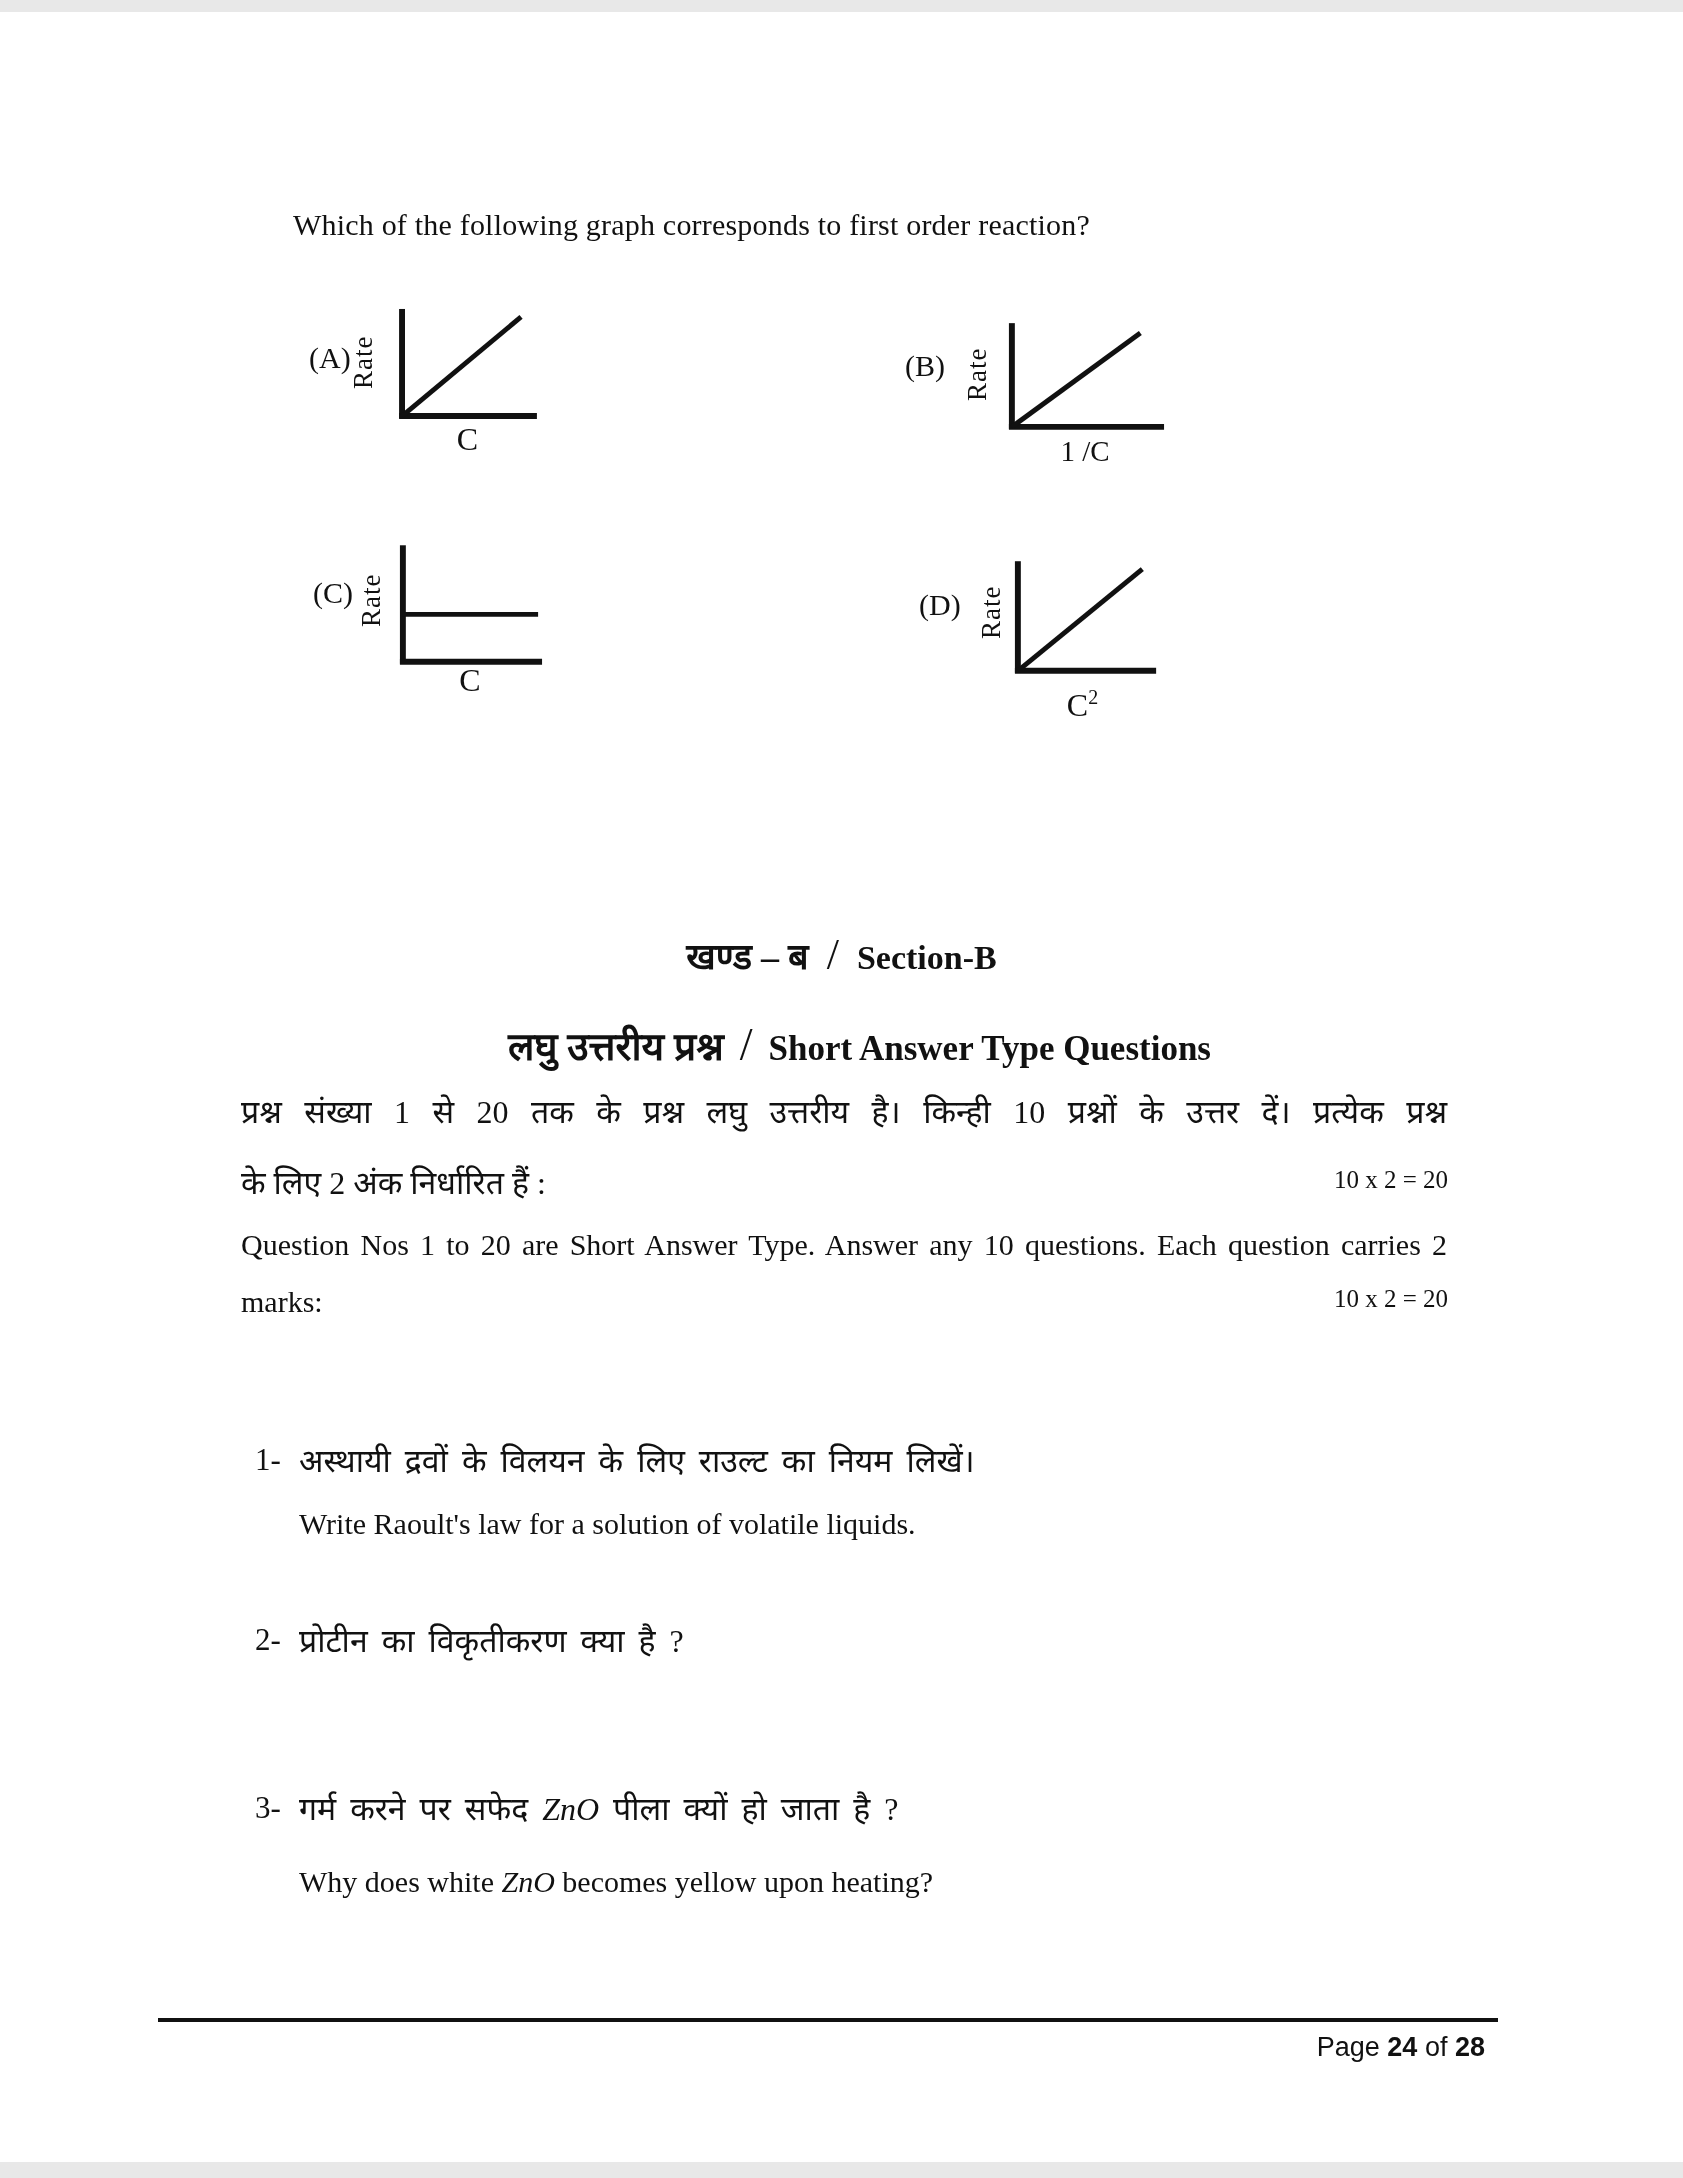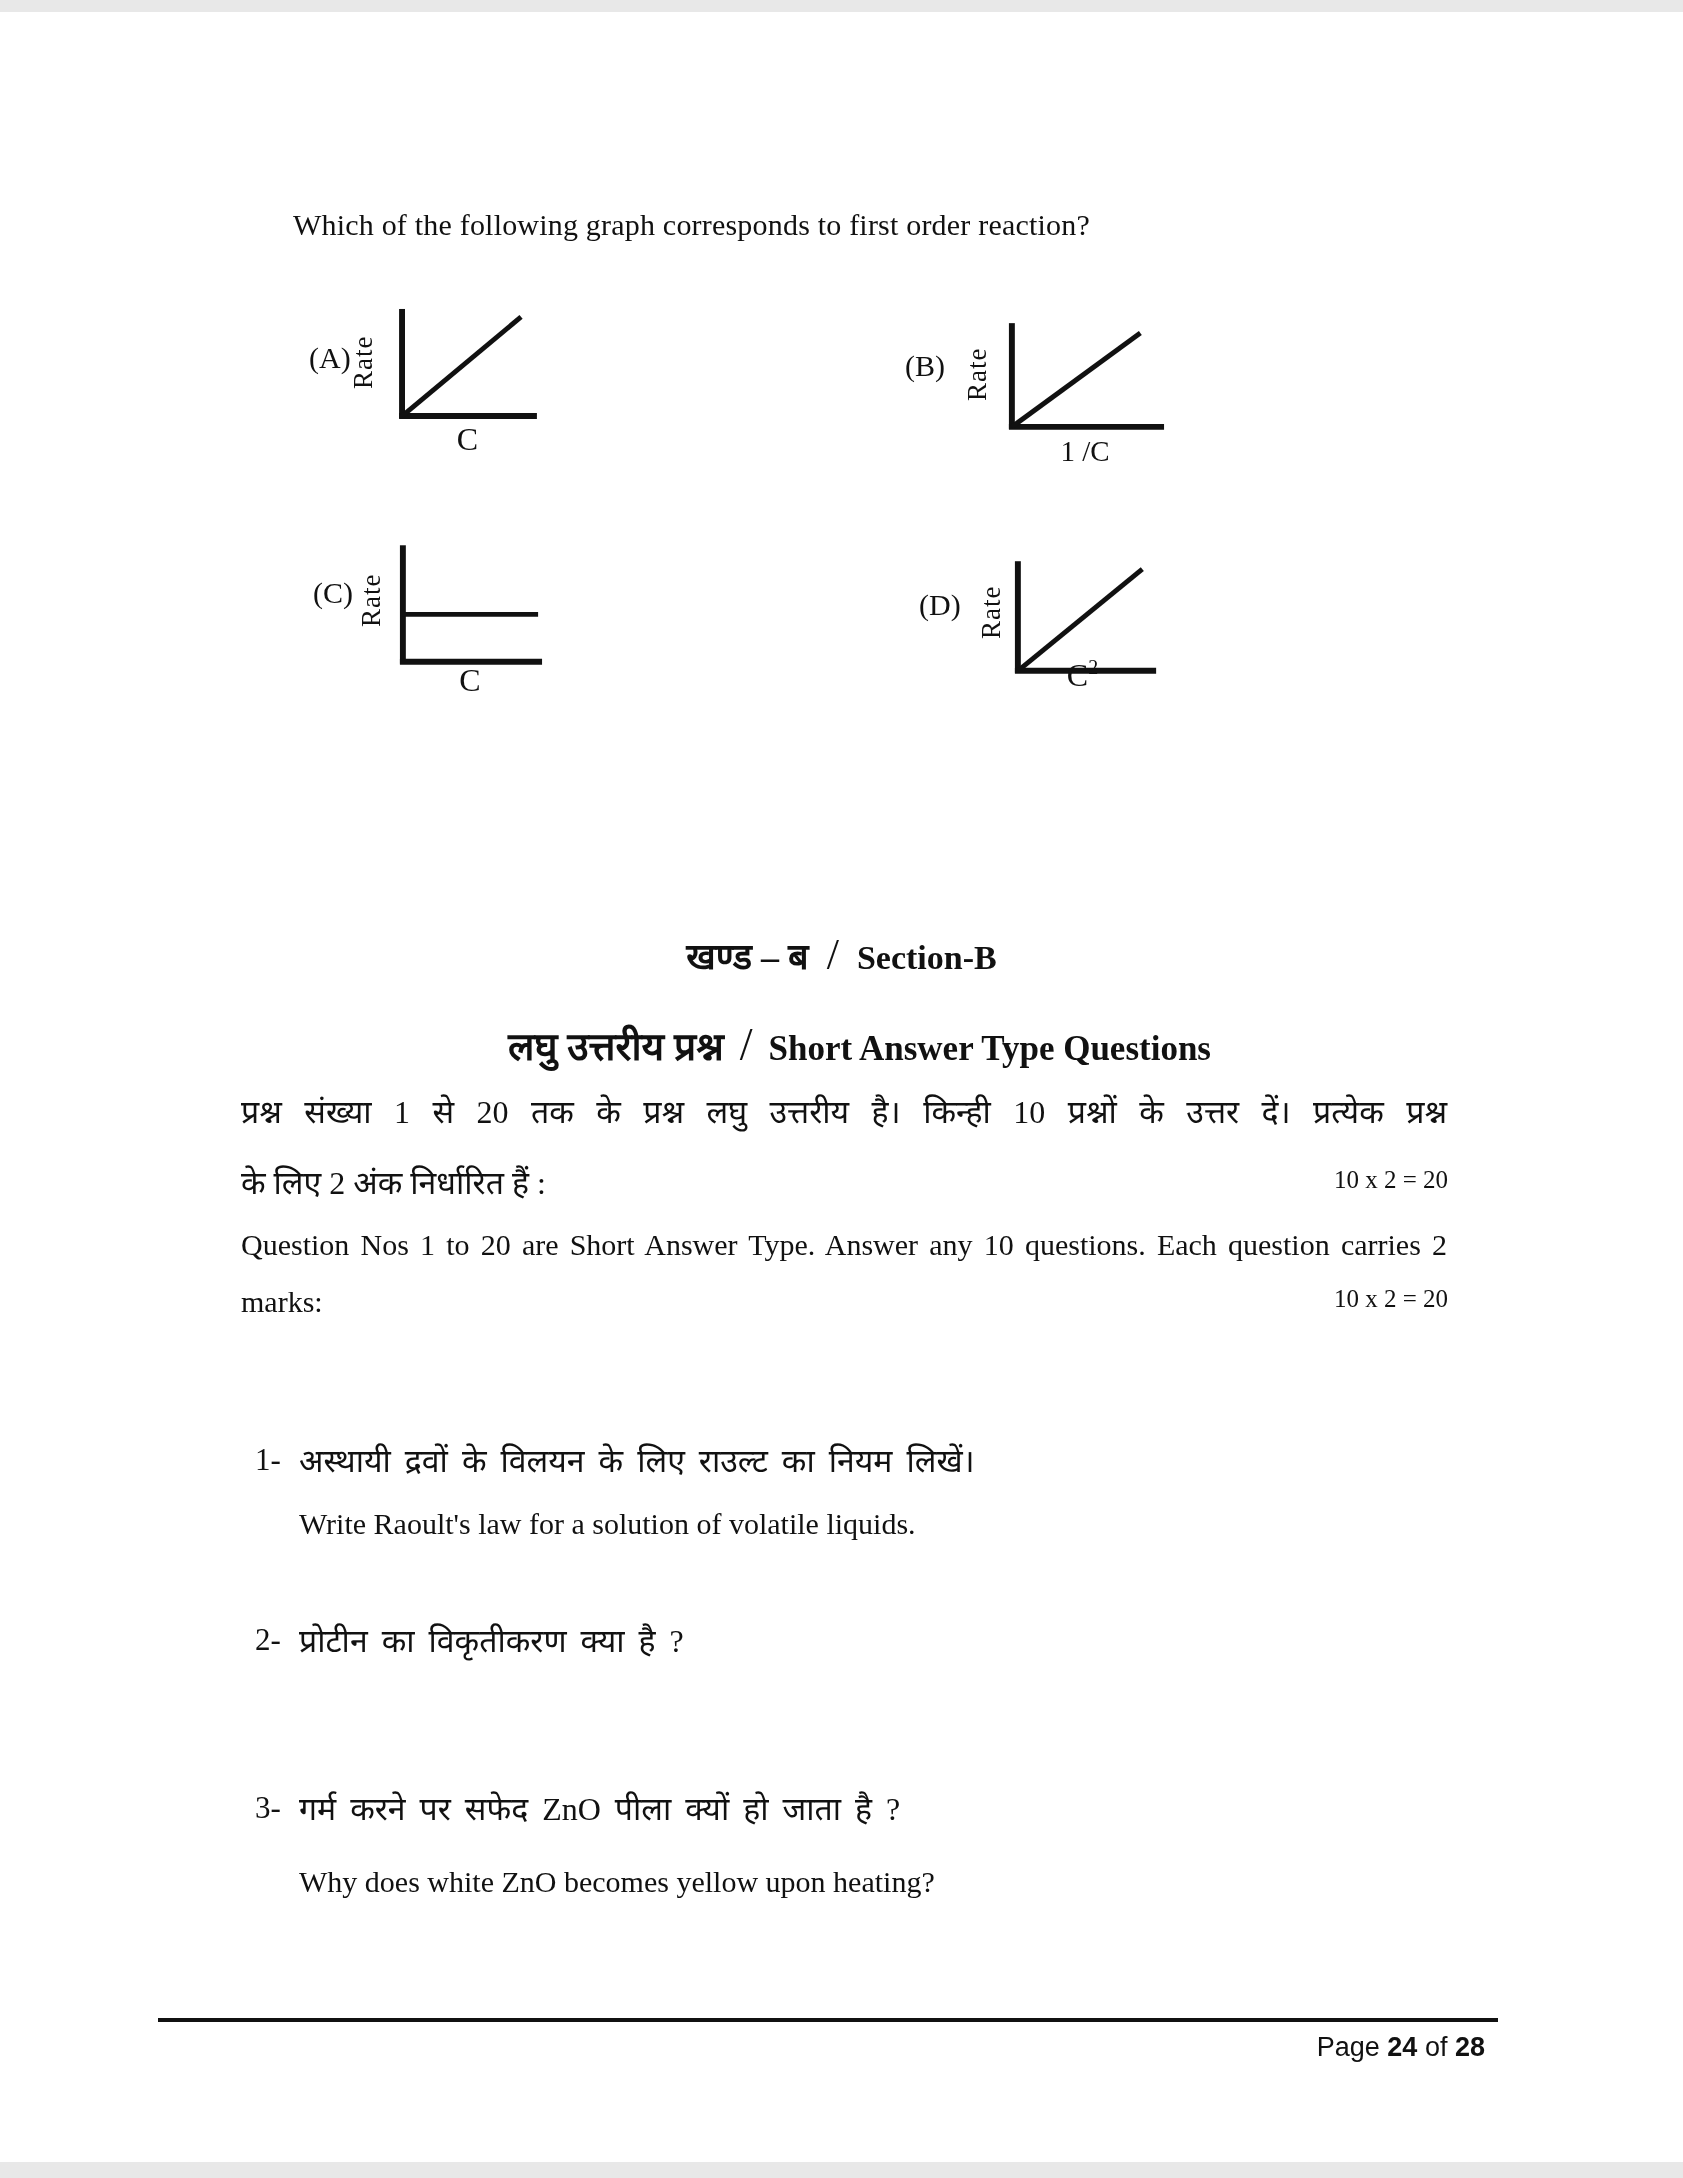--- a/index.html
+++ b/index.html
@@ -41,21 +41,21 @@
   .subsection-head .en { font-weight: 700; font-size: 35px; }
 
   .hindi-par { font-size: 32px; }
   .just { text-align: justify; text-align-last: justify; }
   .eng-par { font-size: 30px; }
   .marks { font-size: 25px; text-align: right; }
 
   .q-num { font-size: 31px; }
   .q-hindi { font-size: 32px; word-spacing: 6px; }
   .q-eng { font-size: 30px; }
-  .formula { }
+  .formula { font-style: italic; }
 
   .footer-rule { background: #111111; height: 4px; }
   .footer-text {
     font-family: "Liberation Sans", "DejaVu Sans", sans-serif;
     font-size: 27px;
     text-align: right;
   }
   .footer-text b { font-weight: 700; }
 
   svg line { stroke: #111111; }
@@ -94,21 +94,21 @@
   </svg>
   <div class="abs xaxis-label" style="left:394px; top:649px; width:152px;"><span>C</span><sup></sup></div>
 
   <div class="abs opt-label" style="left:919px; top:576px;">(D)</div>
   <div class="abs rate-label" style="left:976px; top:546px; height:109px;">Rate</div>
   <svg class="abs" style="left:1008px; top:545px;" width="158" height="121" viewBox="0 0 160 122">
     <line x1="10" y1="4" x2="10" y2="117" stroke-width="6"></line>
     <line x1="7" y1="115" x2="150" y2="115" stroke-width="6"></line>
     <line x1="10" y1="115" x2="136" y2="12" stroke-width="5"></line>
   </svg>
-  <div class="abs xaxis-label" style="left:1008px; top:644px; width:149px;font-family:Liberation Serif, serif;"><span>C</span><sup>2</sup></div>
+  <div class="abs xaxis-label" style="left:1008px; top:674px; width:149px;font-family:Liberation Serif, serif;"><span>C</span><sup>2</sup></div>
 
   <div class="abs section-head" style="top:917px; left:0;">
     <span class="hi">खण्ड – ब</span><span class="slash">/</span><span class="en">Section-B</span>
   </div>
 
   <div class="abs subsection-head" style="top:1006px; left:0;">
     <span class="hi">लघु उत्तरीय प्रश्न</span><span class="slash">/</span><span class="en">Short Answer Type Questions</span>
   </div>
 
   <div class="abs hindi-par just" style="left:241px; top:1077px; width:1206px;">प्रश्न संख्या 1 से 20 तक के प्रश्न लघु उत्तरीय है। किन्ही 10 प्रश्नों के उत्तर दें। प्रत्येक प्रश्न</div>

